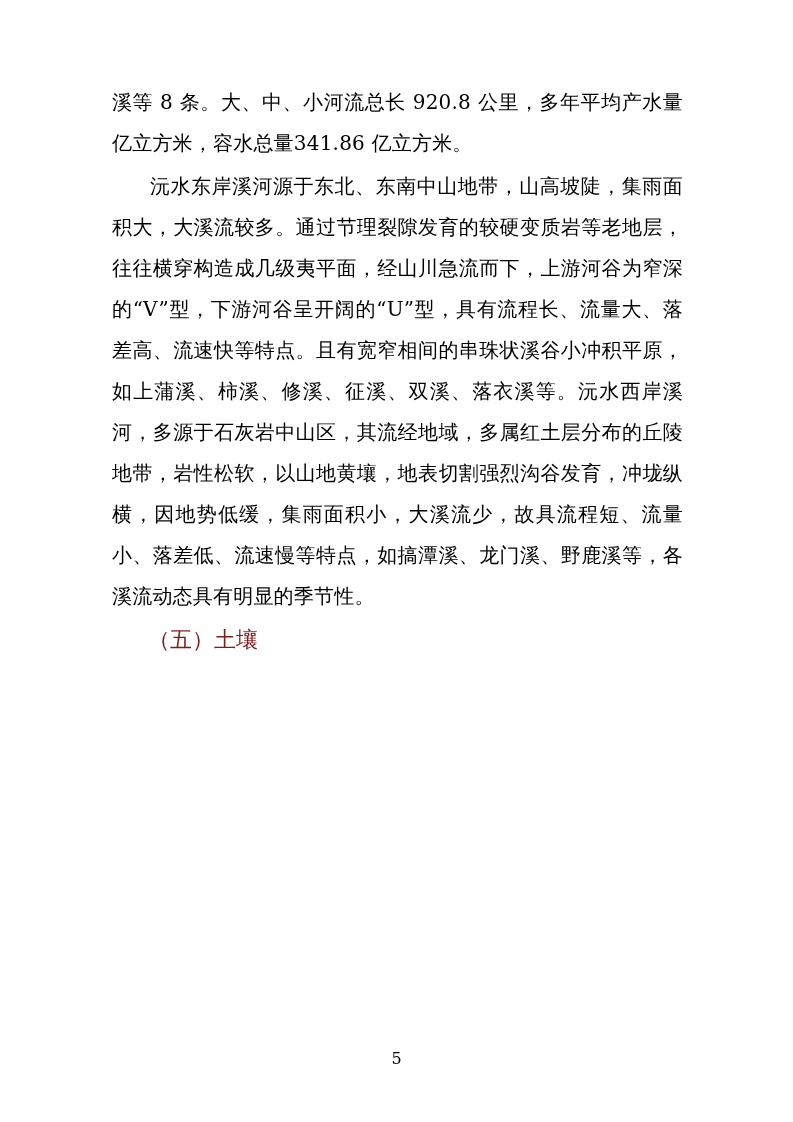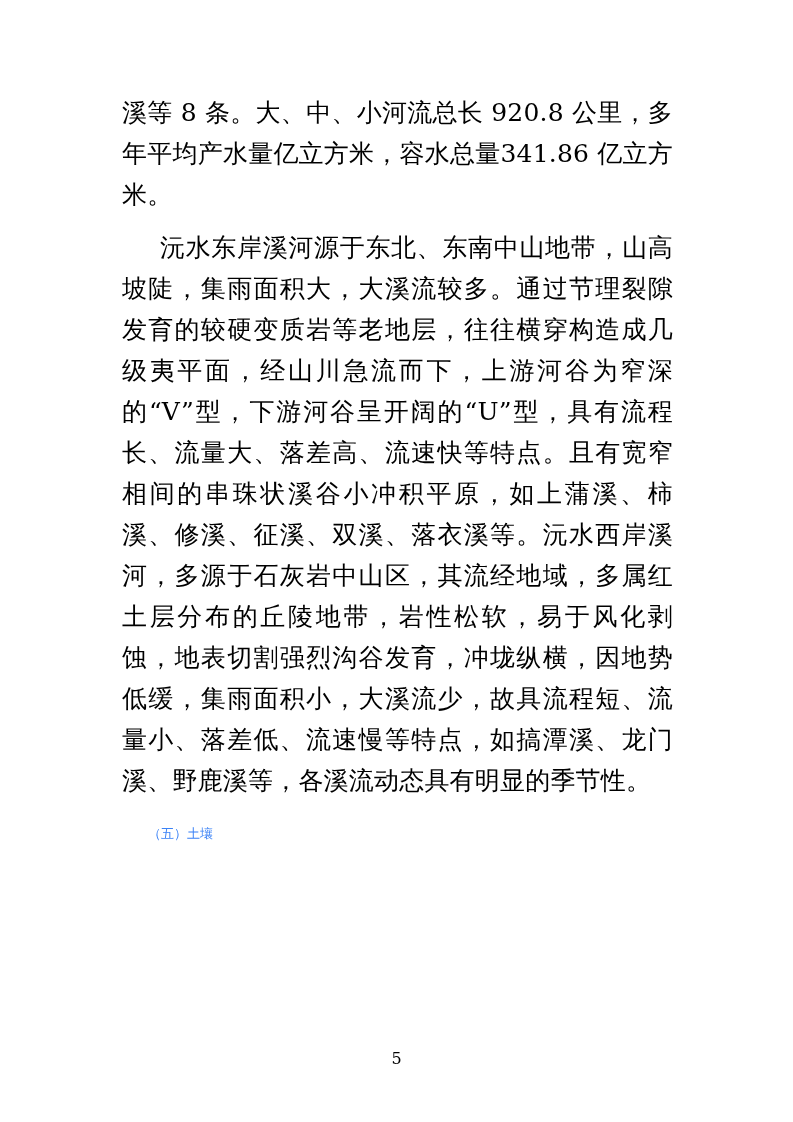--- a/index.html
+++ b/index.html
@@ -17,54 +17,54 @@
     box-sizing: border-box;
   }
   .content {
     position: absolute;
     left: 110px;
     top: 80px;
     width: 575px;
   }
   .para {
     font-family: "DejaVu Serif", "Liberation Serif", serif;
-    font-size: 25px;
+    font-size: 20px;
     line-height: 41px;
     color: #000000;
     text-align: justify;
     text-justify: inter-ideograph;
-    margin: 12px;
+    margin: 2px;
     letter-spacing: 0.2px;
     white-space: pre-wrap;
   }
   .para.indent {
     text-indent: 38px;
   }
   .heading {
     font-family: "DejaVu Serif", "Liberation Serif", serif;
-    font-size: 13px;
+    font-size: 22px;
     line-height: 41px;
-    color: #3b82f6;
+    color: #7f1d1d;
     margin: 0;
     text-indent: 38px;
   }
   .page-number {
     position: absolute;
     left: 0;
     right: 0;
     top: 1049px;
     text-align: center;
     font-family: "DejaVu Serif", "Liberation Serif", serif;
     font-size: 16px;
     color: #000000;
   }
 </style>
 </head>
 <body>
 
 <div class="page">
   <div class="content">
     <p class="para">溪等 8 条。大、中、小河流总长 920.8 公里，多年平均产水量亿立方米，容水总量341.86 亿立方米。</p>
-    <p class="para indent">沅水东岸溪河源于东北、东南中山地带，山高坡陡，集雨面积大，大溪流较多。通过节理裂隙发育的较硬变质岩等老地层，往往横穿构造成几级夷平面，经山川急流而下，上游河谷为窄深的“V”型，下游河谷呈开阔的“U”型，具有流程长、流量大、落差高、流速快等特点。且有宽窄相间的串珠状溪谷小冲积平原，如上蒲溪、柿溪、修溪、征溪、双溪、落衣溪等。沅水西岸溪河，多源于石灰岩中山区，其流经地域，多属红土层分布的丘陵地带，岩性松软，易于风化剥蚀，地表切割强烈沟谷发育，冲垅纵横，因地势低缓，集雨面积小，大溪流少，故具流程短、流量小、落差低、流速慢等特点，如搞潭溪、龙门溪、野鹿溪等，各溪流动态具有明显的季节性。</p>
+    <p class="para indent">沅水东岸溪河源于东北、东南中山地带，山高坡陡，集雨面积大，大溪流较多。通过节理裂隙发育的较硬变质岩等老地层，往往横穿构造成几级夷平面，经山川急流而下，上游河谷为窄深的“V”型，下游河谷呈开阔的“U”型，具有流程长、流量大、落差高、流速快等特点。且有宽窄相间的串珠状溪谷小冲积平原，如上蒲溪、柿溪、修溪、征溪、双溪、落衣溪等。沅水西岸溪河，多源于石灰岩中山区，其流经地域，多属红土层分布的丘陵地带，岩性松软，以山地黄壤，地表切割强烈沟谷发育，冲垅纵横，因地势低缓，集雨面积小，大溪流少，故具流程短、流量小、落差低、流速慢等特点，如搞潭溪、龙门溪、野鹿溪等，各溪流动态具有明显的季节性。</p>
     <p class="heading">（五）土壤</p>
   </div>
   <div class="page-number">5</div>
 </div>
 
 </body></html>

